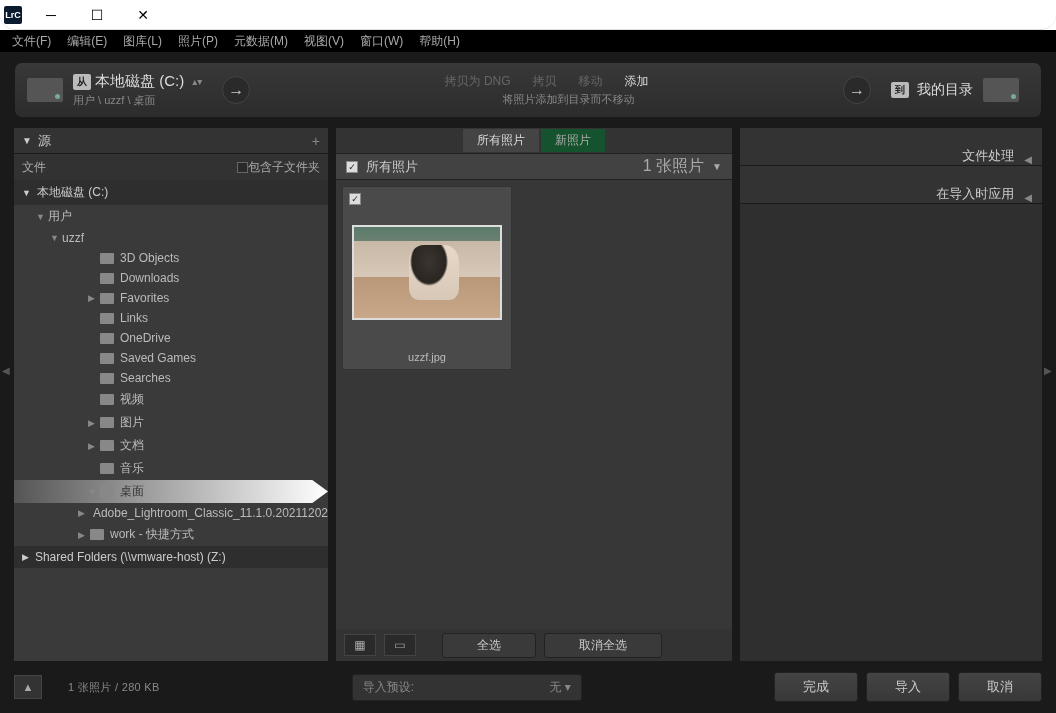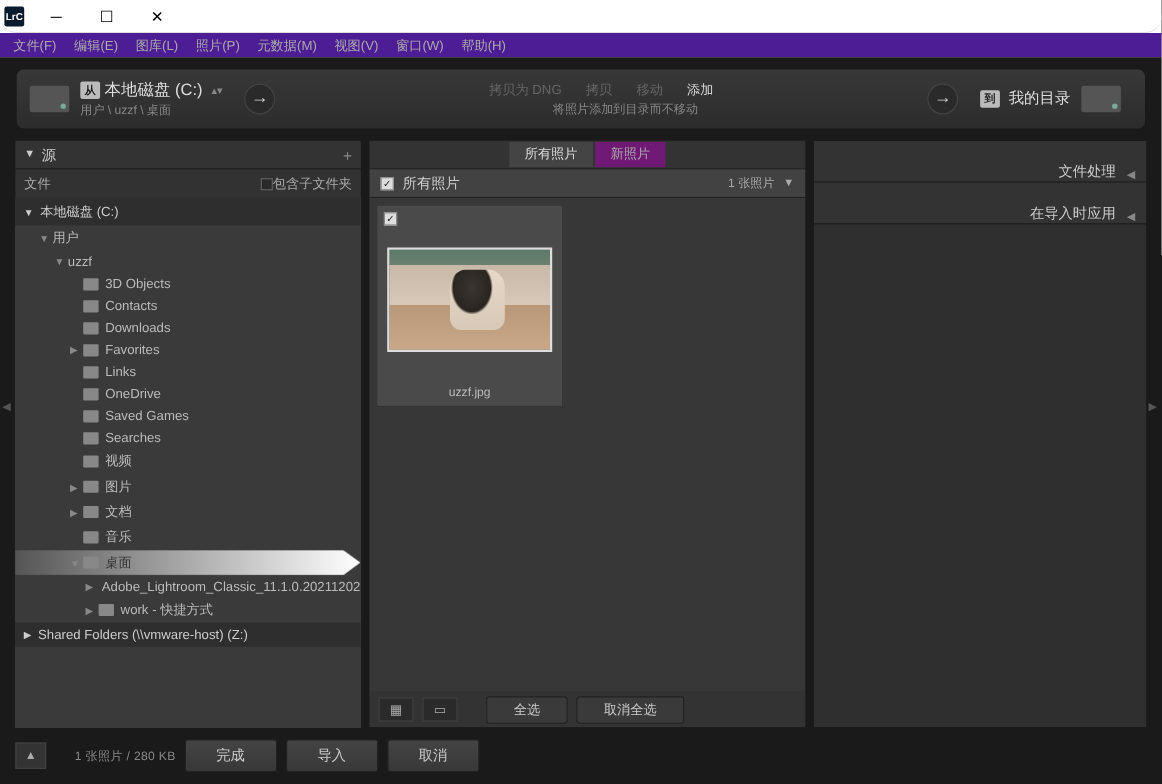--- a/index.html
+++ b/index.html
@@ -3,21 +3,21 @@
 <meta charset="utf-8">
 <style>
 * { margin: 0; padding: 0; box-sizing: border-box; font-family: "Segoe UI", "Microsoft YaHei", sans-serif; }
 body { background: #fff; width: 1056px; height: 713px; overflow: hidden; }
 .titlebar { height: 30px; background: #fff; display: flex; align-items: center; padding: 0 4px; border-bottom: 1px solid #ddd; border-radius: 15px; }
 .titlebar-icon { width: 18px; height: 18px; background: #0a1a2f; color: #fff; font-size: 9px; font-weight: bold; display: flex; align-items: center; justify-content: center; border-radius: 2px; margin-right: 6px; }
 .titlebar-title { font-size: 12px; color: #000; flex: 1; }
 .titlebar-controls { display: flex; }
 .titlebar-btn { width: 46px; height: 30px; display: flex; align-items: center; justify-content: center; font-size: 14px; cursor: pointer; }
 
-.menubar { height: 22px; background: #4c1d95; display: flex; align-items: flex-end; padding: 0 4px; }
+.menubar { height: 22px; background: #000000; display: flex; align-items: flex-end; padding: 0 4px; }
 .menubar-item { padding: 2px 8px; font-size: 12px; color: #aaa; cursor: pointer; }
 
 .app-body { height: 661px; background: #1a1a1a; display: flex; flex-direction: column; padding: 10px 14px 0 14px; }
 
 .top-bar { height: 56px; background: linear-gradient(#383838, #2c2c2c); border: 1px solid #1a1a1a; border-radius: 8px; display: flex; align-items: center; padding: 0 12px; margin-bottom: 10px; }
 .drive-icon { width: 36px; height: 24px; background: #555; border-radius: 2px; margin-right: 10px; position: relative; }
 .drive-icon::after { content: ""; position: absolute; bottom: 3px; right: 3px; width: 5px; height: 5px; background: #7a9; border-radius: 50%; }
 .from-badge { background: #bbb; color: #222; font-size: 10px; font-weight: bold; padding: 1px 4px; border-radius: 2px; margin-right: 4px; }
 .source-info { display: flex; flex-direction: column; }
 .source-title { color: #ddd; font-size: 15px; display: flex; align-items: center; }
@@ -44,40 +44,40 @@
 .tree { flex: 1; background: #3a3a3a; overflow-y: auto; font-size: 12px; color: #bbb; }
 .tree-header { background: #2e2e2e; padding: 4px 8px; display: flex; align-items: center; color: #ccc; }
 .tree-header .chev { margin-right: 6px; font-size: 9px; }
 .tree-item { padding: 3px 8px; display: flex; align-items: center; }
 .tree-item .chev { width: 10px; font-size: 9px; color: #888; margin-right: 2px; }
 .tree-item .folder { width: 14px; height: 11px; background: #888; border-radius: 1px; margin-right: 6px; }
 .tree-item.selected { background: linear-gradient(to right, #555 0%, #eee 90%, #fff 100%); color: #333; clip-path: polygon(0 0, 95% 0, 100% 50%, 95% 100%, 0 100%); }
 .tree-item.selected .folder { background: #888; }
 .pad1 { padding-left: 22px; }
 .pad2 { padding-left: 36px; }
-.pad3 { padding-left: 50px; }
+.pad3 { padding-left: 74px; }
 .pad4 { padding-left: 64px; }
 
 .center-panel { flex: 1; display: flex; flex-direction: column; background: #2f2f2f; }
 .tabs { height: 26px; display: flex; justify-content: center; align-items: center; gap: 2px; background: #333; border-bottom: 1px solid #222; }
-.tab { padding: 3px 14px; font-size: 12px; color: #aaa; background: #701a75; cursor: pointer; }
+.tab { padding: 3px 14px; font-size: 12px; color: #aaa; background: #14532d; cursor: pointer; }
 .tab.active { color: #ddd; background: #444; }
 .grid-header { height: 26px; background: #424242; display: flex; align-items: center; padding: 0 10px; color: #ccc; font-size: 13px; border-bottom: 1px solid #222; }
-.grid-header .count { margin-left: auto; font-size: 11px; color: #aaa; }
+.grid-header .count { margin-left: auto; font-size: 16px; color: #aaa; }
 .grid-header .chev-down { margin-left: 8px; font-size: 10px; color: #aaa; }
 .check { width: 12px; height: 12px; border: 1px solid #888; background: #ddd; margin-right: 8px; display: flex; align-items: center; justify-content: center; font-size: 9px; color: #222; }
 .grid-area { flex: 1; background: #373737; padding: 6px; overflow: auto; }
 .thumb-cell { width: 170px; height: 184px; background: #4a4a4a; border: 1px solid #333; padding: 6px; display: flex; flex-direction: column; }
 .thumb-check { width: 12px; height: 12px; background: #ddd; border: 1px solid #888; display: flex; align-items: center; justify-content: center; font-size: 9px; color: #222; margin-bottom: 20px; }
 .thumb-img { width: 150px; height: 95px; border: 2px solid #ddd; background: linear-gradient(180deg, #5a7a6a 0%, #6a8070 15%, #c8b8a8 15%, #d8c8b8 55%, #b89878 55%, #c8a888 100%); margin: 0 auto; position: relative; }
 .thumb-img::after { content: ""; position: absolute; left: 38%; top: 20%; width: 50px; height: 55px; background: radial-gradient(ellipse at 40% 30%, #3a3530 0%, #2a2520 40%, transparent 45%), linear-gradient(#e8d8c8, #d8c8b8); border-radius: 30% 30% 20% 20%; }
 .thumb-name { text-align: center; font-size: 11px; color: #bbb; margin-top: auto; }
 .bottom-bar { height: 32px; background: #333; display: flex; align-items: center; padding: 0 8px; gap: 8px; }
 .view-btn { width: 32px; height: 22px; background: #2a2a2a; border: 1px solid #444; display: flex; align-items: center; justify-content: center; color: #aaa; font-size: 12px; cursor: pointer; }
-.action-btn { padding: 3px 24px; background: #3a3a3a; border: 1px solid #222; color: #ccc; font-size: 12px; cursor: pointer; border-radius: 3px; }
+.action-btn { padding: 3px 34px; background: #3a3a3a; border: 1px solid #222; color: #ccc; font-size: 12px; cursor: pointer; border-radius: 3px; }
 
 .right-panel { width: 302px; display: flex; flex-direction: column; }
 .rpanel-item { height: 38px; background: #333; display: flex; align-items: flex-end; padding: 0 10px; color: #ccc; font-size: 13px; border-bottom: 1px solid #1a1a1a; justify-content: flex-end; }
 .rpanel-item .tri { margin-left: 10px; font-size: 10px; color: #888; }
 .rpanel-fill { flex: 1; background: #2f2f2f; }
 
 .footer { height: 52px; display: flex; align-items: center; padding: 6px 0; gap: 8px; }
 .collapse-btn { width: 28px; height: 24px; background: #333; border: 1px solid #444; color: #aaa; display: flex; align-items: center; justify-content: center; font-size: 11px; cursor: pointer; }
 .footer-info { color: #888; font-size: 11px; margin-left: 18px; }
 .preset-select { background: #333; border: 1px solid #222; color: #888; font-size: 12px; padding: 4px 10px; width: 230px; display: flex; justify-content: space-between; margin-left: auto; margin-right: auto; border-radius: 3px; }
@@ -179,25 +179,20 @@
           </div>
         <div id="tree-folders">
             <div class="tree-item pad3">
               <span class="chev"></span>
               <span class="folder"></span>
               <span>3D Objects</span>
             </div>
             <div class="tree-item pad3">
               <span class="chev"></span>
               <span class="folder"></span>
-              <span>Contacts</span>
-            </div>
-            <div class="tree-item pad3">
-              <span class="chev"></span>
-              <span class="folder"></span>
               <span>Downloads</span>
             </div>
             <div class="tree-item pad3">
               <span class="chev">▶</span>
               <span class="folder"></span>
               <span>Favorites</span>
             </div>
             <div class="tree-item pad3">
               <span class="chev"></span>
               <span class="folder"></span>
@@ -297,20 +292,24 @@
         <span>在导入时应用</span>
           <span class="tri">◀</span>
       </div>
       <div class="rpanel-fill"></div>
     </div>
   </div>
 
   <div class="footer">
     <div class="collapse-btn">▲</div>
     <div class="footer-info smallcaps">1 张照片 / 280 KB</div>
+    <div class="preset-select">
+      <span>导入预设:</span>
+      <span><span>无</span> ▾</span>
+    </div>
     <button class="footer-btn">完成</button>
     <button class="footer-btn">导入</button>
     <button class="footer-btn">取消</button>
   </div>
 
 </div>
 
 <div class="side-toggle left">◀</div>
 <div class="side-toggle right">▶</div>
 

